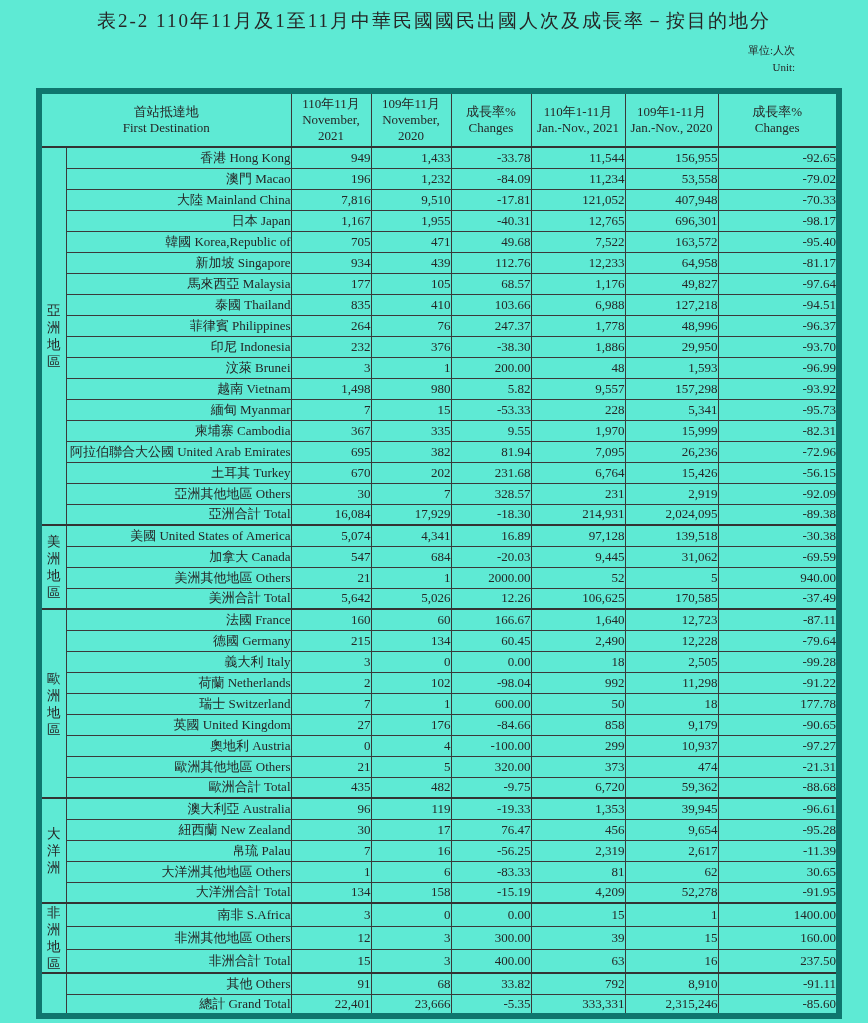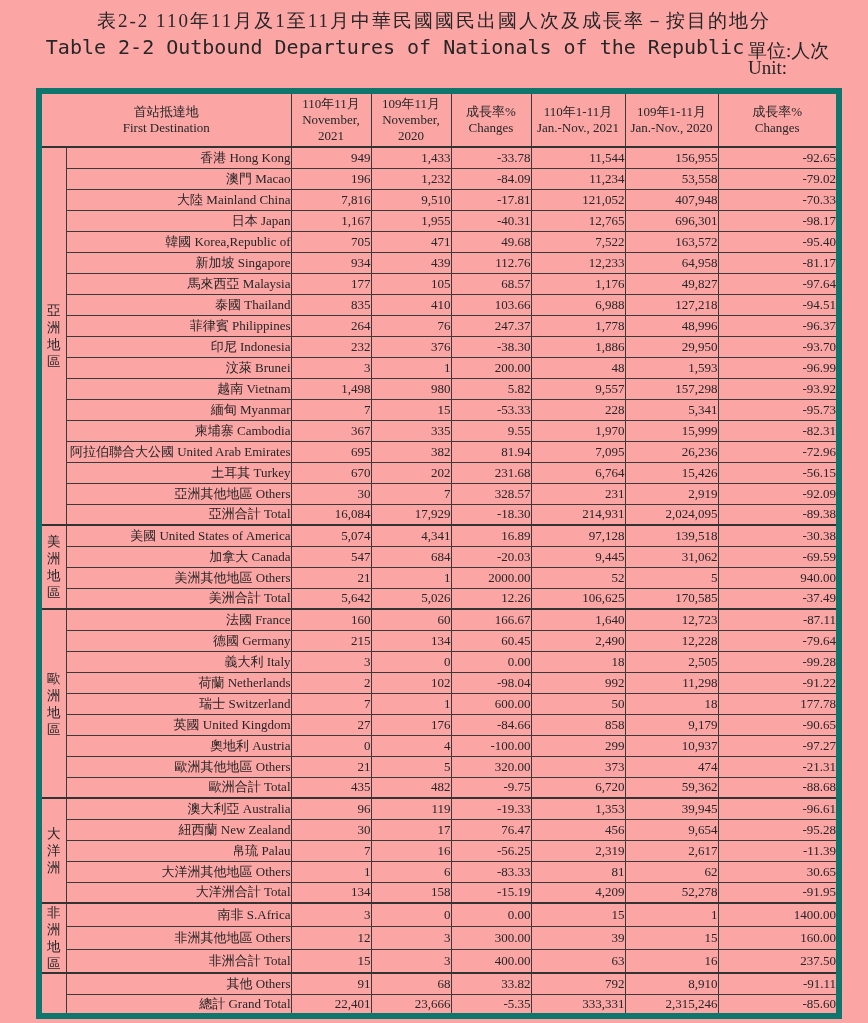--- a/index.html
+++ b/index.html
@@ -1,20 +1,20 @@
 <!DOCTYPE html>
 <html><head>
 <meta charset="utf-8">
 <style>
   html, body { margin: 0; padding: 0; background: #ffffff; }
   .page {
     position: relative;
     width: 868px;
     height: 1023px;
-    background: #fca5a5;
+    background: #5eead4;
     color: #262626;
     font-family: "Liberation Serif", "DejaVu Serif", serif;
     overflow: hidden;
   }
   .title-zh {
     padding-top: 8px;
     text-align: center;
     font-size: 19px;
     letter-spacing: 2px;
     font-weight: 500;
@@ -25,22 +25,23 @@
     font-family: "DejaVu Sans Mono", "Liberation Mono", monospace;
     font-size: 20px;
     line-height: 27px;
     white-space: nowrap;
     width: 790px;
   }
   .unit-block {
     position: absolute;
     left: 748px;
     top: 42px;
-    font-size: 19px;
+    font-size: 11px;
     line-height: 17px;
+    text-align: right;
   }
   table.main {
     position: absolute;
     left: 36px;
     top: 88px;
     width: 800px;
     border-collapse: collapse;
     table-layout: fixed;
     border: 6px solid #0f766e;
   }
@@ -77,21 +78,20 @@
     text-align: right;
     padding-right: 6px;
     white-space: nowrap;
   }
 </style>
 </head>
 <body>
 
 <div class="page">
   <div class="title-zh">表2-2  110年11月及1至11月中華民國國民出國人次及成長率－按目的地分</div>
-  <div class="title-en">Table 2-2 Outbound Departures of Nationals of the Republic</div>
 
   <div class="unit-block">
     <div>單位:人次</div>
     <div>Unit:</div>
   </div>
 
   <table class="main">
     <colgroup>
       <col style="width:27px">
         <col style="width:225px">

